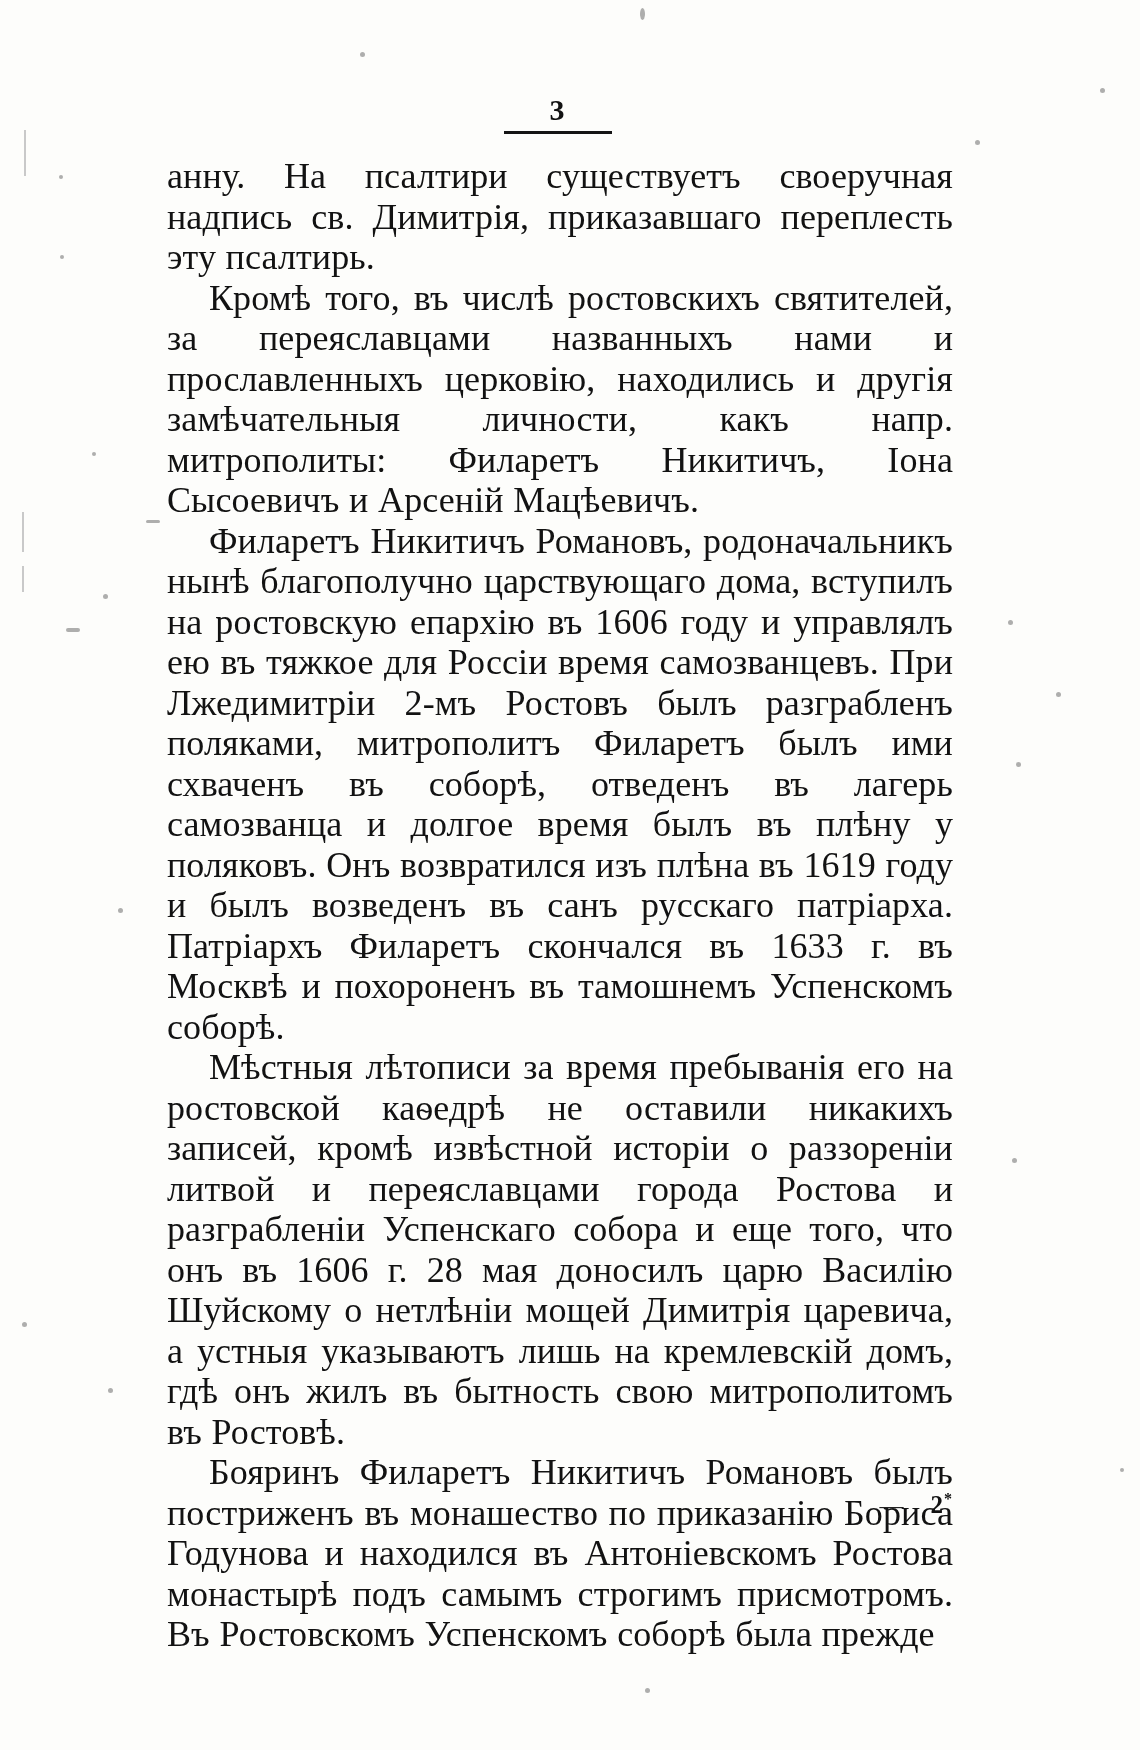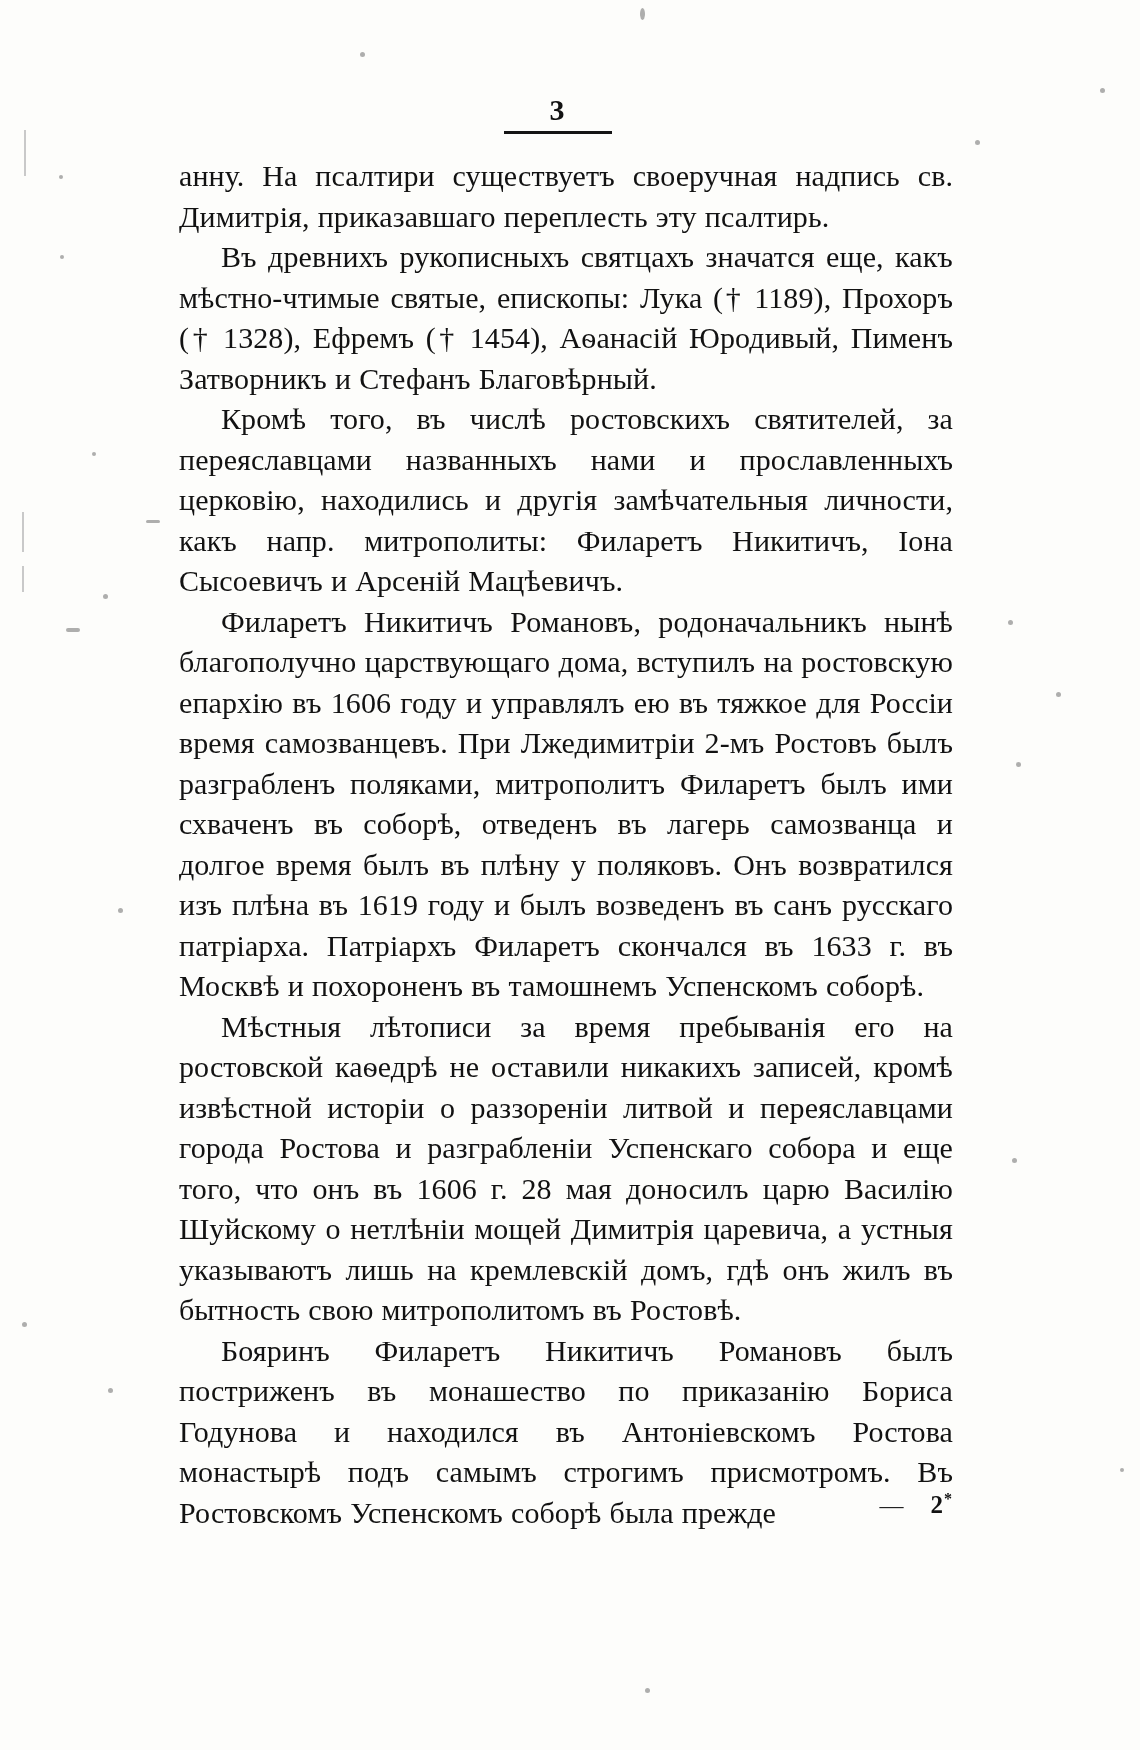--- a/index.html
+++ b/index.html
@@ -49,22 +49,22 @@
     font-family: "Liberation Serif", serif;
   }
   .page-rule {
     width: 108px;
     height: 3px;
     background: #141414;
     margin: 6px auto 22px auto;
   }
 
   p.para {
-    margin: 0 0 0 16px;
-    font-size: 30px;
+    margin: 0 0 0 4px;
+    font-size: 36px;
     line-height: 40.5px;
     text-align: justify;
     text-justify: inter-word;
     letter-spacing: 0.1px;
     word-spacing: 0.5px;
     hyphens: manual;
   }
   p.para + p.para {
     margin-top: 0px;
   }
@@ -129,21 +129,20 @@
 
   <div class="edge-line" style="left:24px; top:130px; width:2px; height:46px;"></div>
   <div class="edge-line" style="left:22px; top:512px; width:2px; height:40px;"></div>
   <div class="edge-line" style="left:22px; top:566px; width:2px; height:26px;"></div>
 
   <div class="content">
     <div class="page-number">3</div>
     <div class="page-rule"></div>
 
     <p class="para">анну. На псалтири существуетъ своеручная надпись св. Димитрія, приказавшаго переплесть эту псалтирь.</p>
-    <p class="para indent">Въ древнихъ рукописныхъ святцахъ значатся еще, какъ мѣстно-чтимые святые, епископы: Лука († 1189), Прохоръ († 1328), Ефремъ († 1454), Аѳанасій Юродивый, Пименъ Затворникъ и Стефанъ Благовѣрный.</p>
     <p class="para indent">Кромѣ того, въ числѣ ростовскихъ святителей, за переяславцами названныхъ нами и прославленныхъ церковію, находились и другія замѣчательныя личности, какъ напр. митрополиты: Филаретъ Никитичъ, Іона Сысоевичъ и Арсеній Мацѣевичъ.</p>
     <p class="para indent">Филаретъ Никитичъ Романовъ, родоначальникъ нынѣ благополучно царствующаго дома, вступилъ на ростовскую епархію въ 1606 году и управлялъ ею въ тяжкое для Россіи время самозванцевъ. При Лжедимитріи 2-мъ Ростовъ былъ разграбленъ поляками, митрополитъ Филаретъ былъ ими схваченъ въ соборѣ, отведенъ въ лагерь самозванца и долгое время былъ въ плѣну у поляковъ. Онъ возвратился изъ плѣна въ 1619 году и былъ возведенъ въ санъ русскаго патріарха. Патріархъ Филаретъ скончался въ 1633 г. въ Москвѣ и похороненъ въ тамошнемъ Успенскомъ соборѣ.</p>
     <p class="para indent">Мѣстныя лѣтописи за время пребыванія его на ростовской каѳедрѣ не оставили никакихъ записей, кромѣ извѣстной исторіи о раззореніи литвой и переяславцами города Ростова и разграбленіи Успенскаго собора и еще того, что онъ въ 1606 г. 28 мая доносилъ царю Василію Шуйскому о нетлѣніи мощей Димитрія царевича, а устныя указываютъ лишь на кремлевскій домъ, гдѣ онъ жилъ въ бытность свою митрополитомъ въ Ростовѣ.</p>
     <p class="para indent">Бояринъ Филаретъ Никитичъ Романовъ былъ постриженъ въ монашество по приказанію Бориса Годунова и находился въ Антоніевскомъ Ростова монастырѣ подъ самымъ строгимъ присмотромъ. Въ Ростовскомъ Успенскомъ соборѣ была прежде</p>
   </div>
 
   <div class="footer-mark">
     <span class="dash">—</span><span class="num">2</span><span class="star">*</span>
   </div>
 

